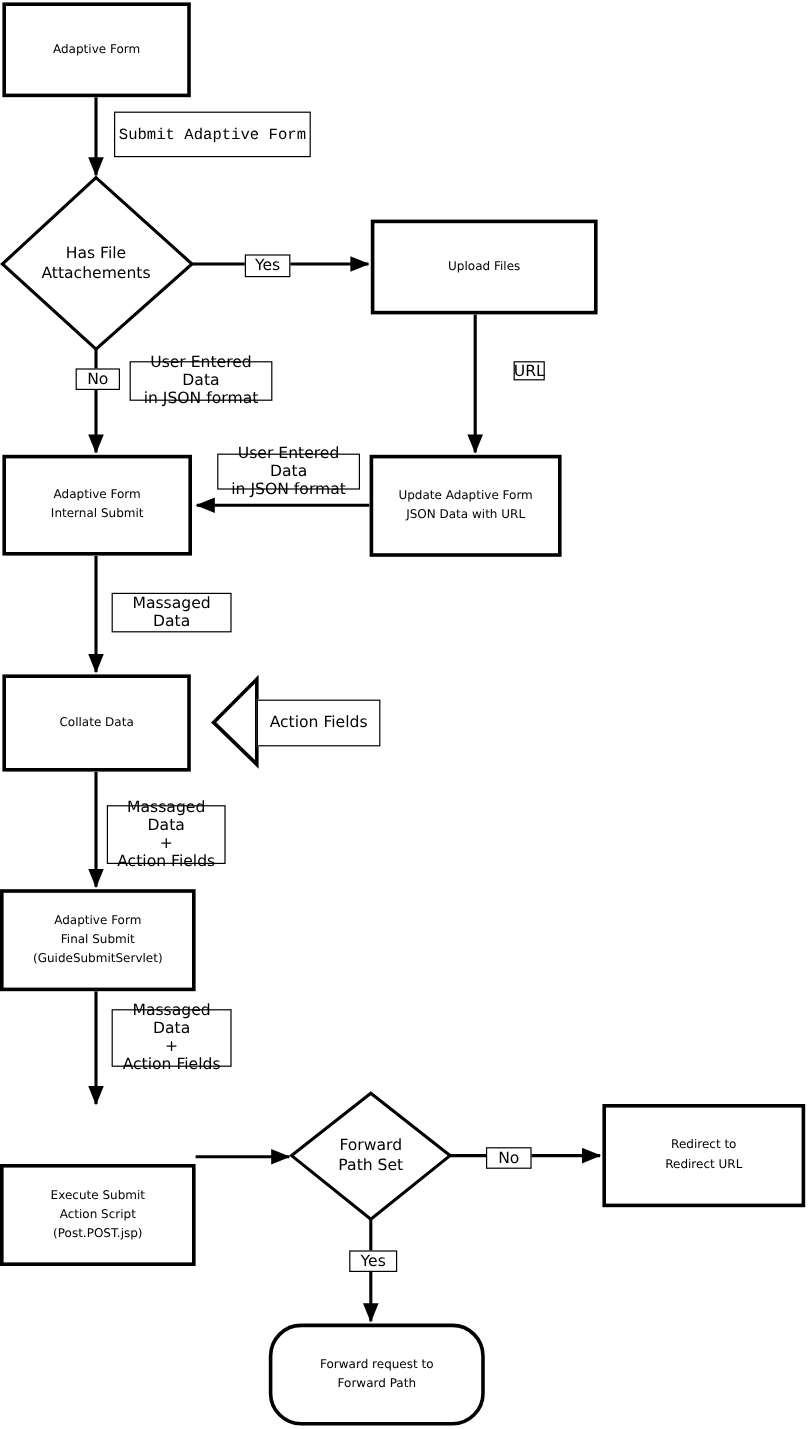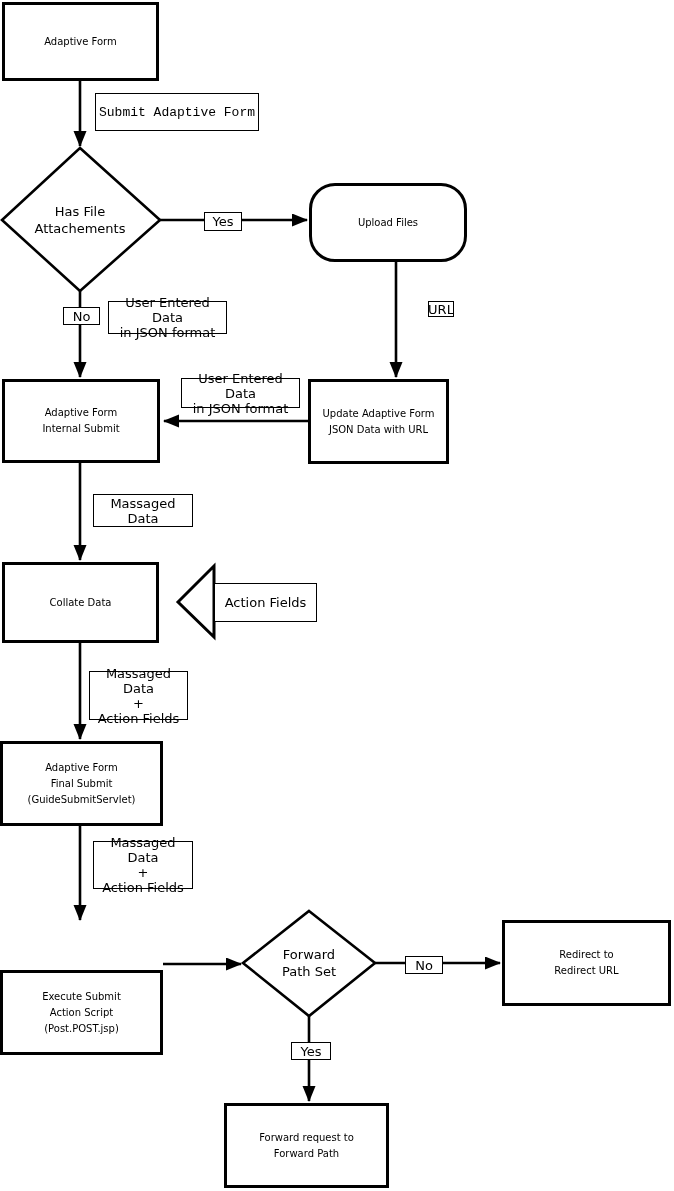--- a/index.html
+++ b/index.html
@@ -104,42 +104,42 @@
     <line class="connector" x1="80" y1="463" x2="80" y2="560" marker-end="url(#arrow)"></line>
     <line class="connector" x1="80" y1="643" x2="80" y2="739" marker-end="url(#arrow)"></line>
     <line class="connector" x1="80" y1="826" x2="80" y2="920" marker-end="url(#arrow)"></line>
     <line class="connector" x1="163" y1="964" x2="241" y2="964" marker-end="url(#arrow)"></line>
     <line class="connector" x1="375" y1="963" x2="500" y2="963" marker-end="url(#arrow)"></line>
     <line class="connector" x1="309" y1="1016" x2="309" y2="1101" marker-end="url(#arrow)"></line>
   </svg>
 
   <div class="pbox" style="left:2px; top:2px; width:157px; height:79px;">Adaptive Form</div>
 
-  <div class="pbox" style="left:309px; top:183px; width:158px; height:79px;border-radius:26px;">Upload Files</div>
+  <div class="pbox" style="left:309px; top:183px; width:189px; height:79px;">Upload Files</div>
 
   <div class="pbox" style="left:2px; top:379px; width:158px; height:84px;">Adaptive Form
 Internal Submit</div>
 
-  <div class="pbox" style="left:308px; top:379px; width:141px; height:85px;">Update Adaptive Form
+  <div class="pbox" style="left:308px; top:379px; width:160px; height:85px;">Update Adaptive Form
 JSON Data with URL</div>
 
   <div class="pbox" style="left:2px; top:562px; width:157px; height:81px;">Collate Data</div>
 
   <div class="pbox" style="left:0px; top:741px; width:163px; height:85px;">Adaptive Form
 Final Submit
 (GuideSubmitServlet)</div>
 
   <div class="pbox" style="left:0px; top:970px; width:163px; height:85px;">Execute Submit
 Action Script
 (Post.POST.jsp)</div>
 
   <div class="pbox" style="left:502px; top:920px; width:169px; height:86px;">Redirect to
 Redirect URL</div>
 
-  <div class="pbox" style="left:224px; top:1103px; width:165px; height:85px;">Forward request to
+  <div class="pbox" style="left:224px; top:1103px; width:180px; height:85px;border-radius:27px;">Forward request to
 Forward Path</div>
 
   <div class="dtext" style="left:10px; top:194px; width:140px; height:52px;">Has File
 Attachements</div>
 
   <div class="dtext" style="left:259px; top:937px; width:100px; height:52px;">Forward
 Path Set</div>
 
   <div class="lbox" style="left:95px; top:93px; width:164px; height:38px;font-family:Liberation Mono, monospace;">Submit Adaptive Form</div>
 

